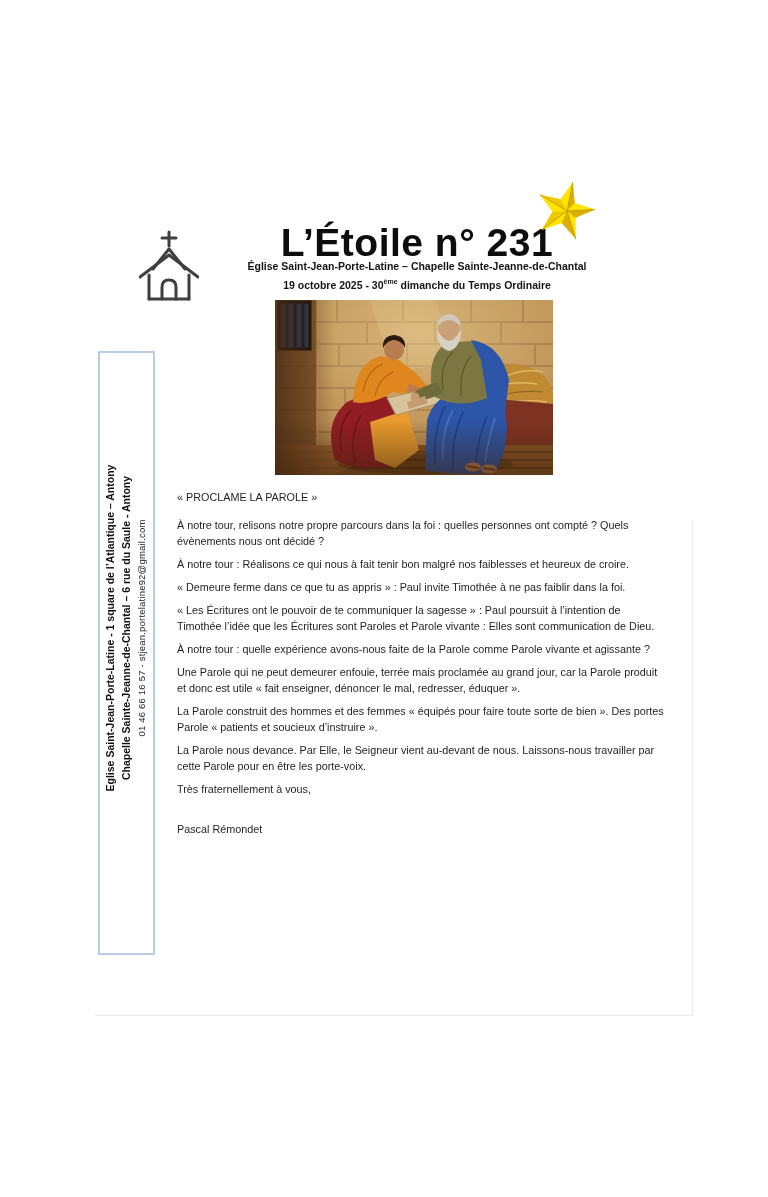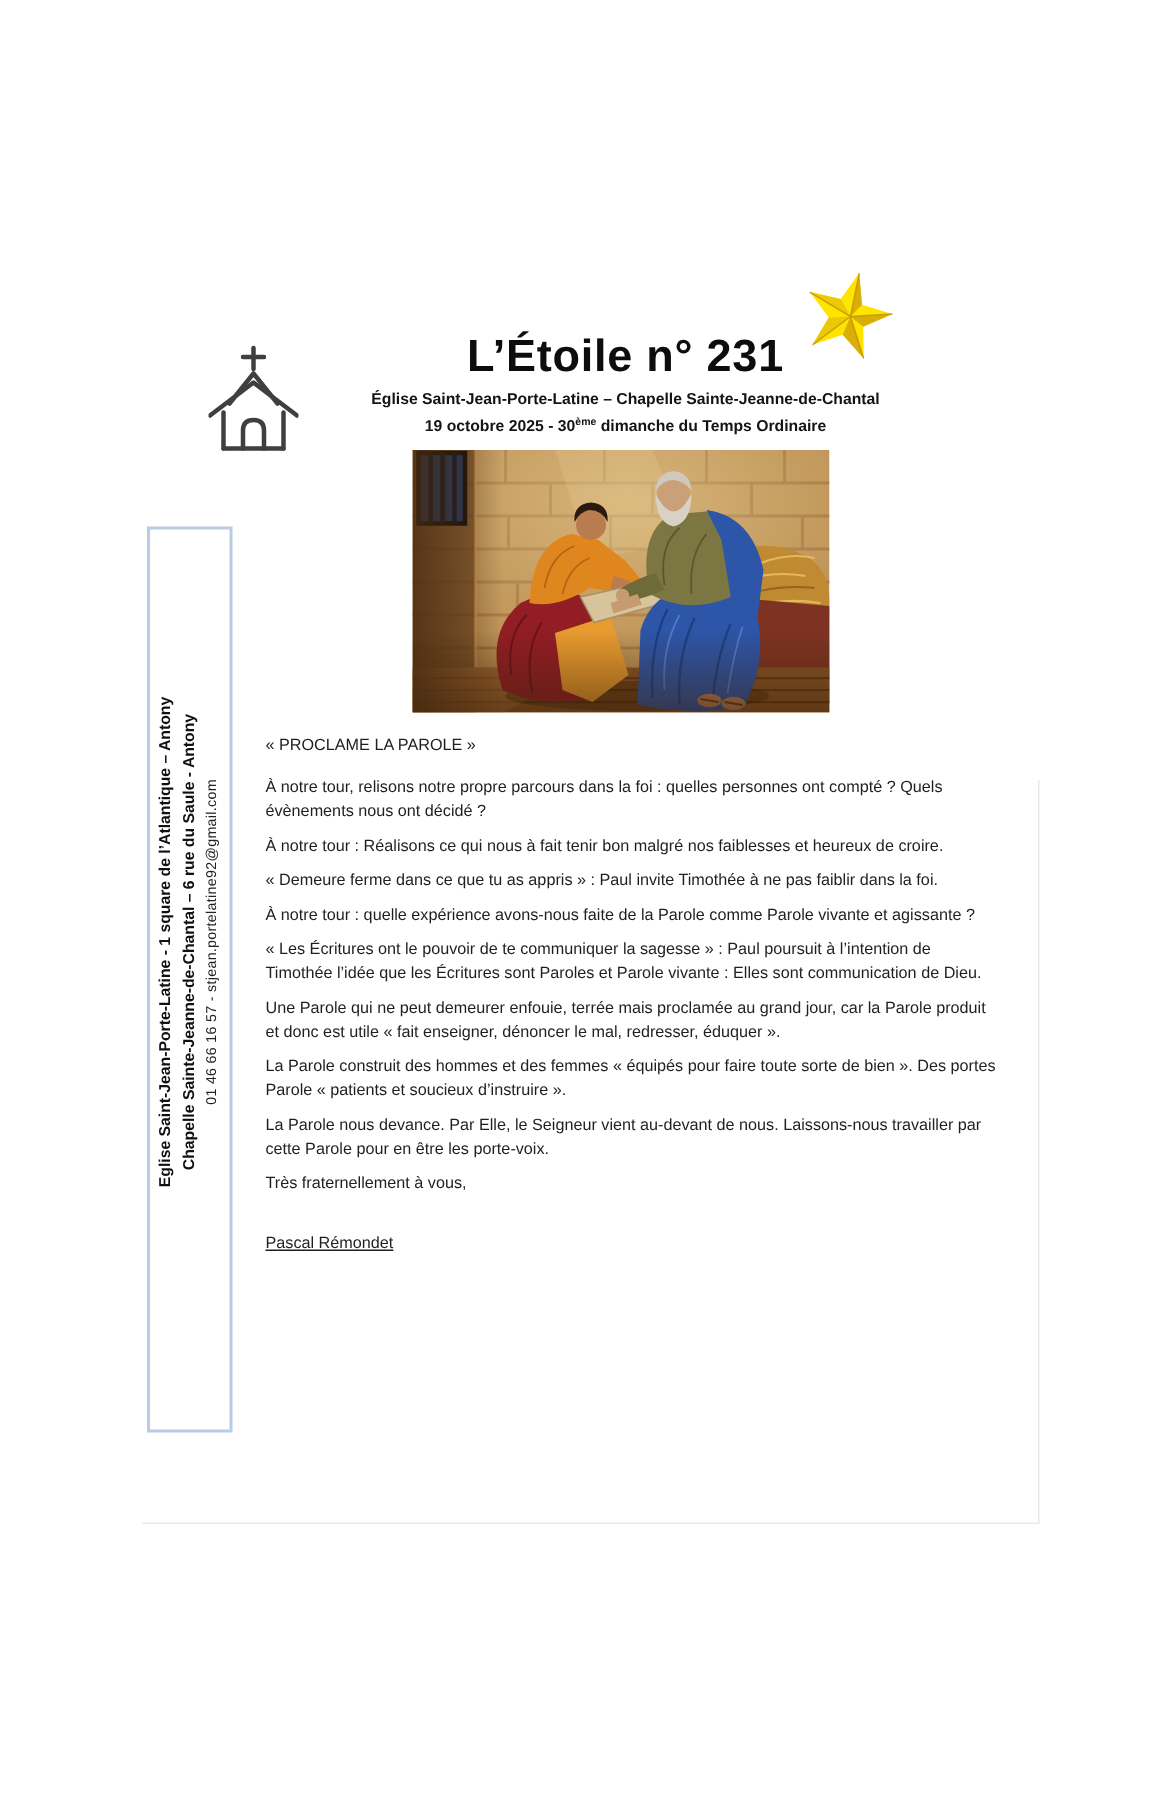--- a/index.html
+++ b/index.html
@@ -1,40 +1,40 @@
 <!DOCTYPE html>
 <html><head>
 <meta charset="utf-8">
 <style>
   html,body{margin:0;padding:0;background:#ffffff;}
   .page{position:relative;width:768px;height:1197px;background:#ffffff;overflow:hidden;
         font-family:"Liberation Sans",sans-serif;color:#1f1f1f;}
   .abs{position:absolute;}
   
   .church{left:139px;top:229px;width:60px;height:74px;}
-  .title{left:177px;top:221px;width:480px;text-align:center;font-size:30px;font-weight:bold;
+  .title{left:177px;top:221px;width:480px;text-align:center;font-size:39px;font-weight:bold;
          color:#0d0d0d;letter-spacing:0.5px;}
   .subs{left:177px;top:258px;width:480px;text-align:center;font-size:10.5px;font-weight:bold;
         color:#141414;line-height:16px;}
   .subs sup{font-size:7px;}
   .star{left:531px;top:182px;width:72px;height:62px;}
   
   .illus{left:275px;top:300px;width:278px;height:175px;}
   
   .side-box{left:98px;top:351px;width:57px;height:604px;border:2px solid #b8cce4;background:#ffffff;box-sizing:border-box;}
   .vwrap{left:-153px;top:603px;width:560px;height:50px;transform:rotate(-90deg);
          text-align:center;}
   .vline{font-size:10.5px;font-weight:bold;line-height:16px;color:#111;}
   .vline.small{font-size:9.5px;font-weight:normal;letter-spacing:0.2px;color:#222;}
   
   .article{left:177px;top:489px;width:490px;font-size:10.8px;line-height:16px;color:#1f1f1f;}
   .article .head{margin:0 0 12px 0;font-size:10.8px;}
   .article p{margin:0 0 7px 0;}
   .article .closing{margin-top:2px;}
-  .article .signature{margin-top:24px;text-decoration:underline;}
+  .article .signature{margin-top:24px;}
   
   .frame-right{left:692px;top:520px;width:1px;height:496px;background:#e9e9e9;}
   .frame-bottom{left:95px;top:1015px;width:598px;height:1px;background:#e9e9e9;}
 </style>
 </head>
 <body>
 
 <div class="page">
 
   <div class="abs frame-right"></div>
@@ -207,22 +207,22 @@
     <div class="vline">Eglise Saint-Jean-Porte-Latine - 1 square de l’Atlantique – Antony</div>
     <div class="vline">Chapelle Sainte-Jeanne-de-Chantal – 6 rue du Saule - Antony</div>
     <div class="vline small">01 46 66 16 57 -  stjean.portelatine92@gmail.com</div>
   </div>
 
   <div class="abs article">
     <p class="head">« PROCLAME LA PAROLE »</p>
     <p>À notre tour, relisons notre propre parcours dans la foi : quelles personnes ont compté ? Quels évènements nous ont décidé ?</p>
     <p>À notre tour : Réalisons ce qui nous à fait tenir bon malgré nos faiblesses et heureux de croire.</p>
     <p>« Demeure ferme dans ce que tu as appris » : Paul invite Timothée à ne pas faiblir dans la foi.</p>
+    <p>« Les Écritures ont le pouvoir de te communiquer la sagesse » : Paul poursuit à l’intention de Timothée l’idée que les Écritures sont Paroles et Parole vivante : Elles sont communication de Dieu.</p>
     <p>À notre tour : quelle expérience avons-nous faite de la Parole comme Parole vivante et agissante ?</p>
-    <p>« Les Écritures ont le pouvoir de te communiquer la sagesse » : Paul poursuit à l’intention de Timothée l’idée que les Écritures sont Paroles et Parole vivante : Elles sont communication de Dieu.</p>
     <p>Une Parole qui ne peut demeurer enfouie, terrée mais proclamée au grand jour, car la Parole produit et donc est utile « fait enseigner, dénoncer le mal, redresser, éduquer ».</p>
     <p>La Parole construit des hommes et des femmes « équipés pour faire toute sorte de bien ». Des portes Parole « patients et soucieux d’instruire ».</p>
     <p>La Parole nous devance. Par Elle, le Seigneur vient au-devant de nous. Laissons-nous travailler par cette Parole pour en être les porte-voix.</p>
     <p class="closing">Très fraternellement à vous,</p>
     <p class="signature">Pascal Rémondet</p>
   </div>
 
 </div>
 
 </body></html>

